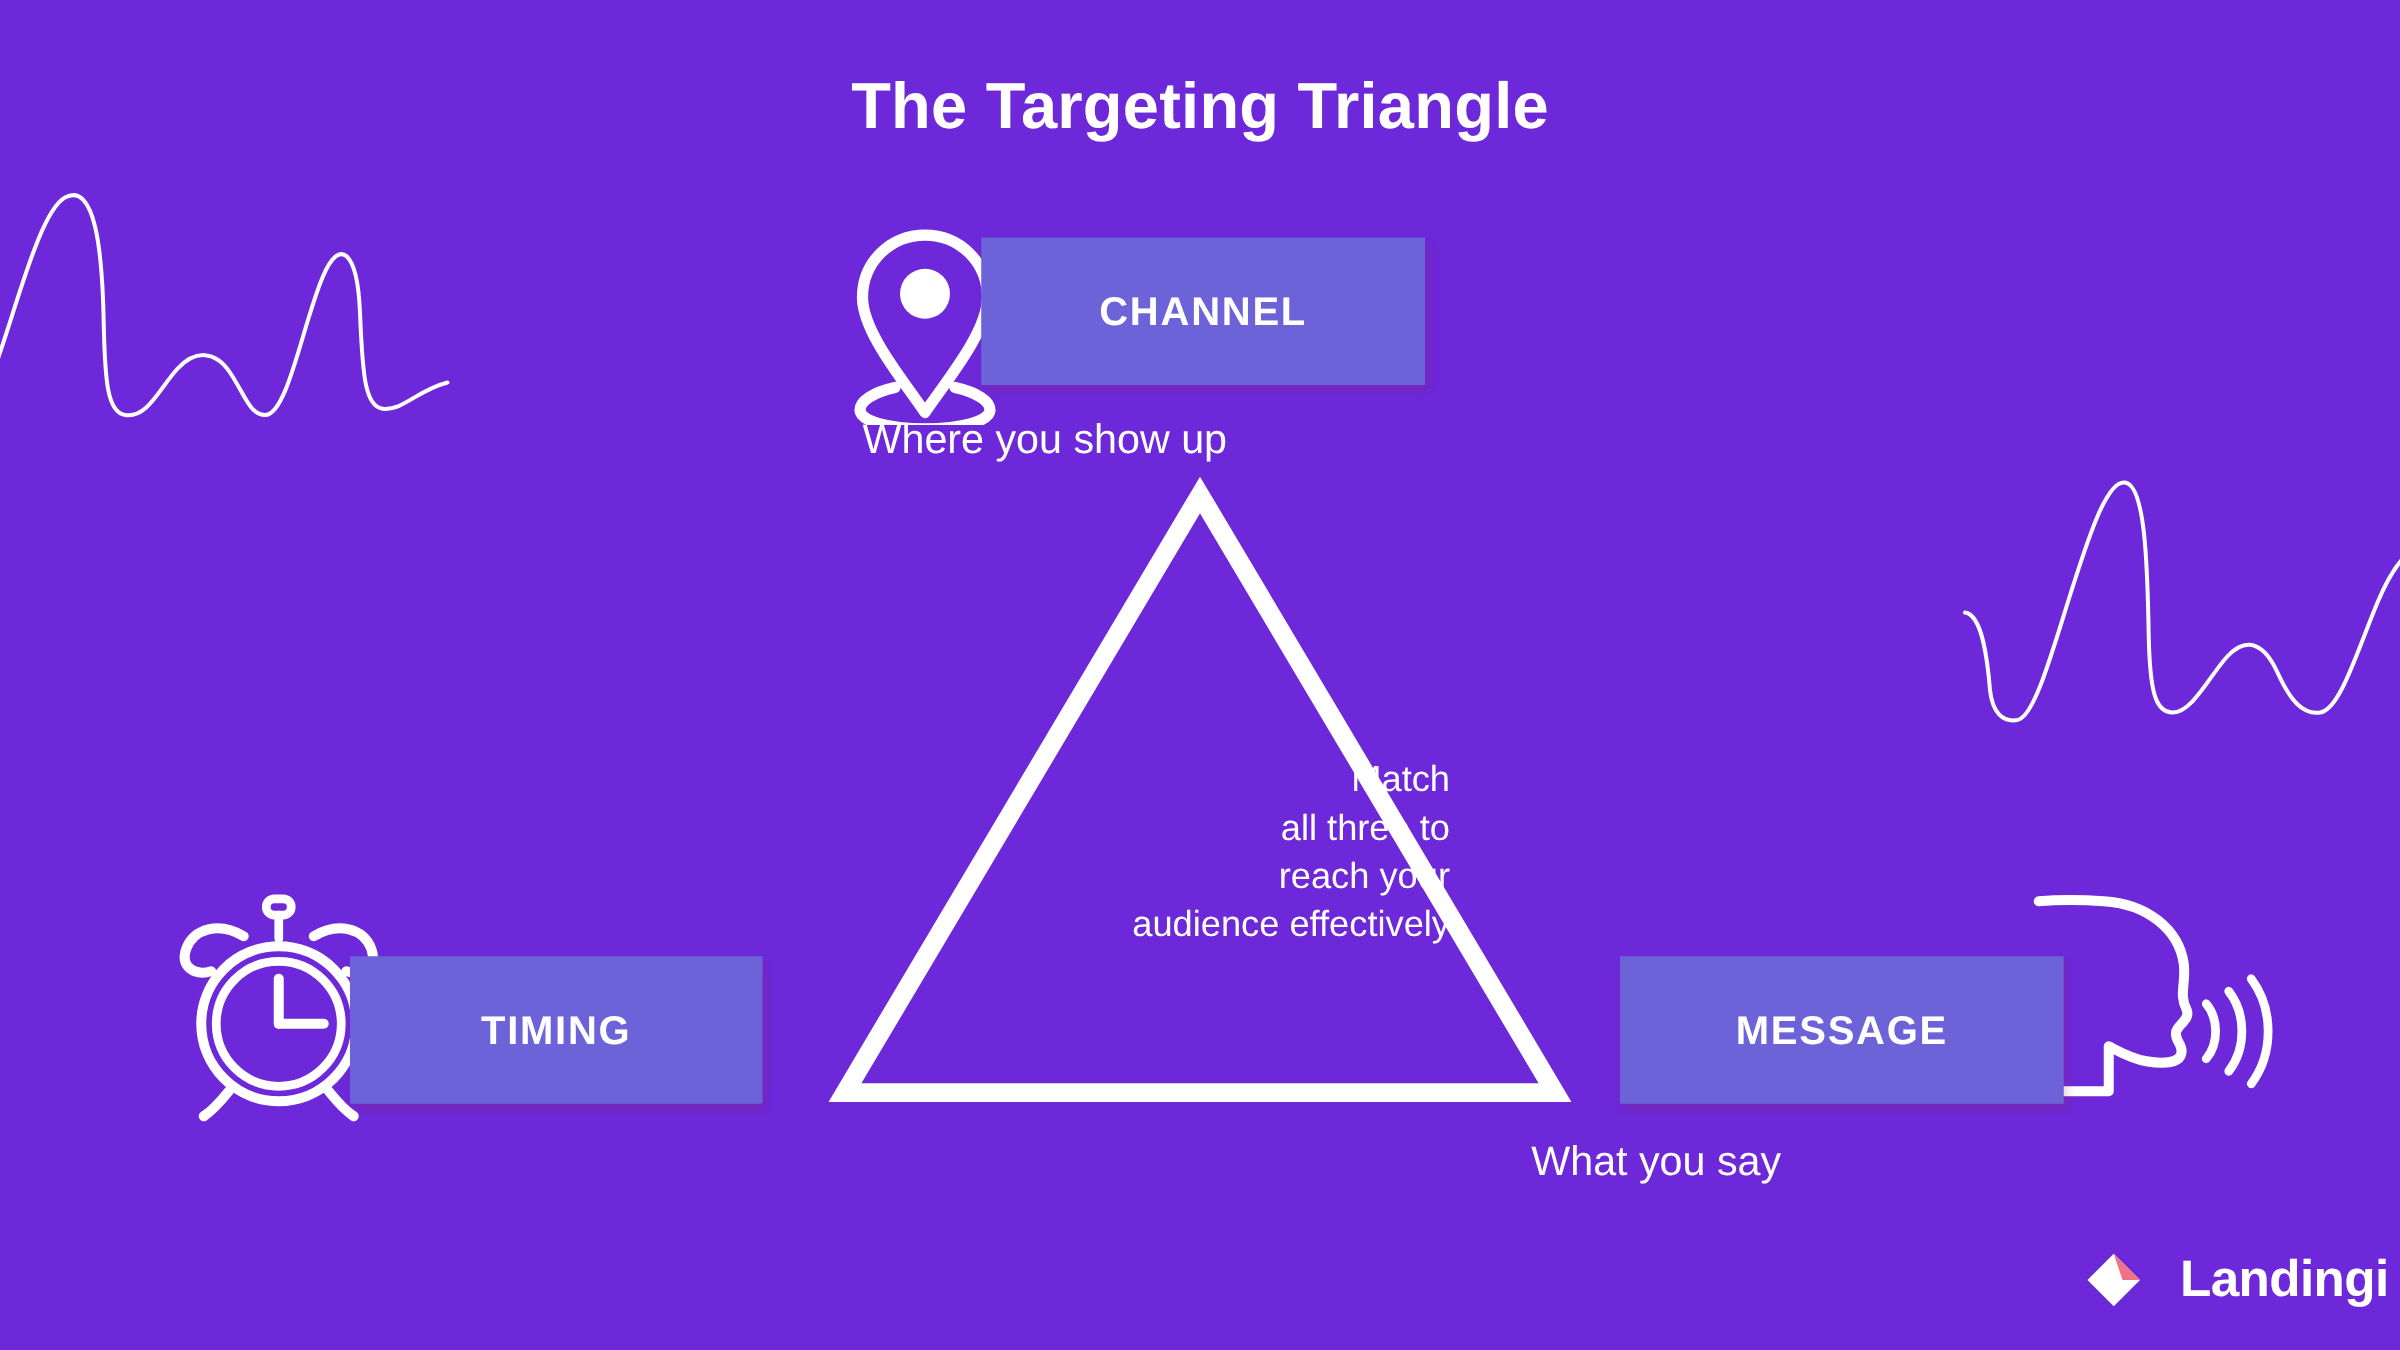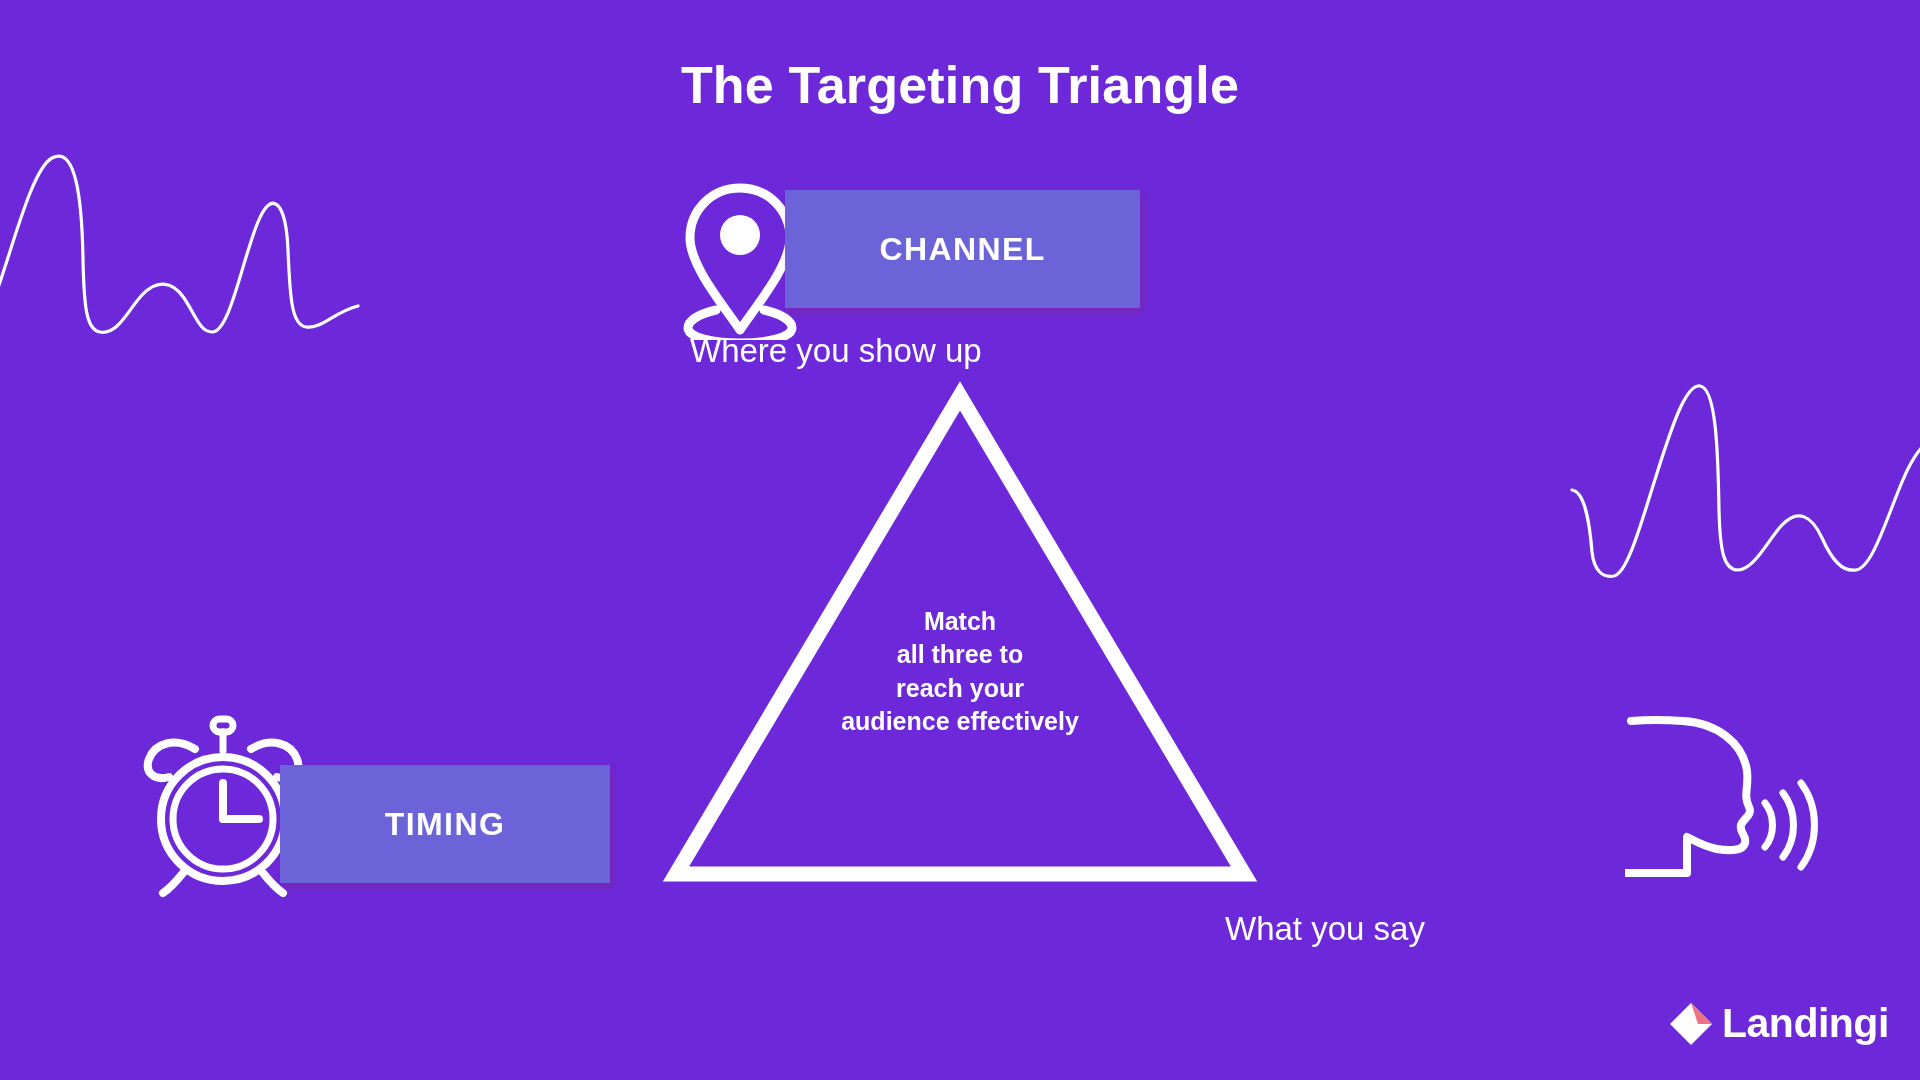--- a/index.html
+++ b/index.html
@@ -45,24 +45,24 @@
     top: 380px;
     width: 600px;
     height: 510px;
   }
 
   #triangle-center-text {
     position: absolute;
     left: 760px;
     top: 605px;
     width: 400px;
-    text-align: center;
-    color: #ffffff;
-    font-size: 25px;
-    font-weight: bold;
+    text-align: right;
+    color: #ffffff;
+    font-size: 29px;
+    font-weight: normal;
     line-height: 1.33;
     white-space: pre-line;
   }
 
   
   .node-badge {
     position: absolute;
     background: #6c63d8;
     box-shadow: 3px 5px 7px rgba(150, 40, 60, 0.22);
     display: flex;
@@ -99,21 +99,21 @@
   #icon-head       { left: 1625px; top: 715px; width: 200px; height: 170px; }
   #caption-message { left: 1225px; top: 910px; width: 545px; }
 
   
   #brand-logo {
     position: absolute;
     left: 1668px;
     top: 1000px;
     display: flex;
     align-items: center;
-    gap: 8px;
+    gap: 30px;
   }
   #brand-name {
     color: #ffffff;
     font-size: 41px;
     font-weight: bold;
     letter-spacing: -0.5px;
   }
 </style>
 </head>
 <body>
@@ -192,20 +192,23 @@
     <path d="M 6 6 C 6 6, 30 4, 58 6 C 92 8, 118 28, 122 56
              C 124 72, 118 80, 124 92 C 128 100, 118 104, 116 110
              C 114 118, 122 120, 120 128 C 118 136, 104 136, 92 134
              C 80 132, 70 126, 62 122 L 62 158 L 0 158" fill="none" stroke="#ffffff" stroke-width="8" stroke-linecap="round" stroke-linejoin="round"></path>
 
     <path d="M 140 88 C 150 100, 150 120, 140 132" fill="none" stroke="#ffffff" stroke-width="7" stroke-linecap="round"></path>
     <path d="M 158 78 C 172 96, 172 124, 158 142" fill="none" stroke="#ffffff" stroke-width="7" stroke-linecap="round"></path>
     <path d="M 176 68 C 194 92, 194 128, 176 152" fill="none" stroke="#ffffff" stroke-width="7" stroke-linecap="round"></path>
   </svg>
 
+  <div class="node-badge" id="badge-message">
+    <span>MESSAGE</span>
+  </div>
 
   <div class="node-caption" id="caption-message">What you say</div>
 
   <div id="brand-logo">
     <svg width="46" height="46" viewBox="0 0 46 46">
       <path d="M 23 2 L 44 23 L 23 44 L 2 23 Z" fill="#ffffff"></path>
       <path d="M 23 2 L 44 23 L 30 23 Z" fill="#ef7185"></path>
     </svg>
     <span id="brand-name">Landingi</span>
   </div>

